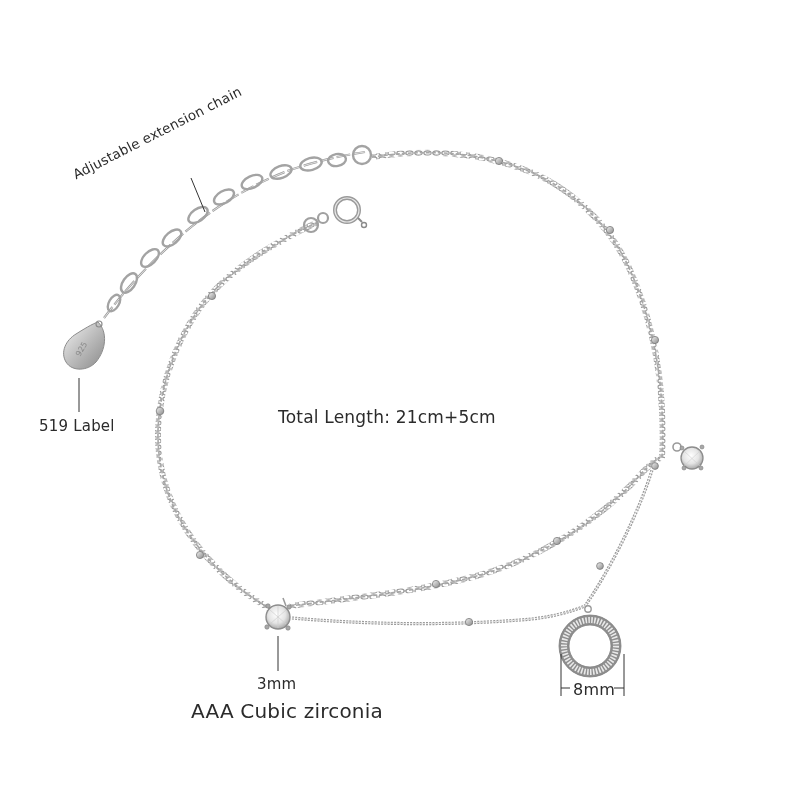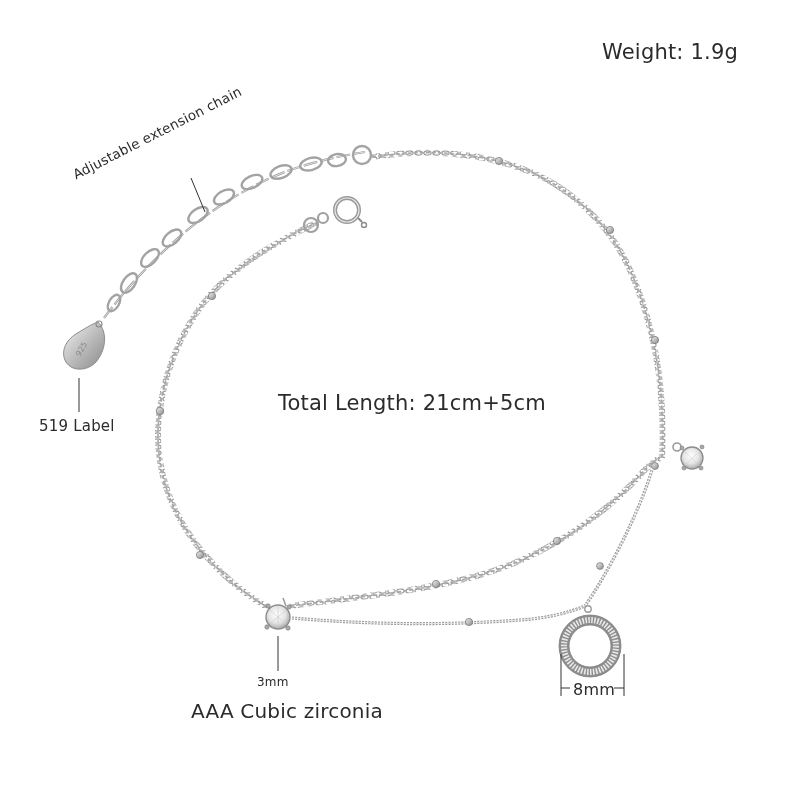--- a/index.html
+++ b/index.html
@@ -2,25 +2,25 @@
 <html><head>
   <meta charset="utf-8">
   <style>
     html, body { margin: 0; padding: 0; background: #ffffff; }
     body { width: 800px; height: 800px; position: relative; overflow: hidden;
            font-family: "DejaVu Sans", sans-serif; color: #2a2a2a; }
     .stage { position: absolute; left: 0; top: 0; width: 800px; height: 800px; }
     .label { position: absolute; white-space: nowrap; color: #2b2b2b;
              font-family: "DejaVu Sans", sans-serif; letter-spacing: 0.2px; }
     .weight { left: 602px; top: 40px; font-size: 21px; }
-    .total  { left: 278px; top: 391px; font-size: 21px; }
+    .total  { left: 278px; top: 407px; font-size: 17px; }
     .ext    { left: 70px; top: 168px; font-size: 13.5px;
               transform-origin: 0 0; transform: rotate(-27deg); }
     .tag925 { left: 39px; top: 417px; font-size: 15px; }
-    .mm3    { left: 257px; top: 675px; font-size: 12px; }
+    .mm3    { left: 257px; top: 675px; font-size: 15px; }
     .cz     { left: 191px; top: 699px; font-size: 20px; }
     .mm8    { left: 573px; top: 680px; font-size: 16px; }
     svg { position: absolute; left: 0; top: 0; }
   </style>
 </head>
 <body>
 
 <div class="stage">
 
   <svg width="800" height="800" viewBox="0 0 800 800">
@@ -160,21 +160,20 @@
       <line x1="79" y1="378" x2="79" y2="412"></line>
       <line x1="278" y1="636" x2="278" y2="671"></line>
 
       <line x1="561" y1="654" x2="561" y2="696"></line>
       <line x1="624" y1="654" x2="624" y2="696"></line>
       <line x1="561" y1="688" x2="570" y2="688"></line>
       <line x1="614" y1="688" x2="624" y2="688"></line>
     </g>
   </svg>
 
-  <div class="label weight">Weight: 1.9g</div>
   <div class="label total">Total Length: 21cm+5cm</div>
   <div class="label ext">Adjustable extension chain</div>
   <div class="label tag925">519 Label</div>
   <div class="label mm3">3mm</div>
   <div class="label cz">AAA Cubic zirconia</div>
   <div class="label mm8">8mm</div>
 
 </div>
 
 </body></html>

